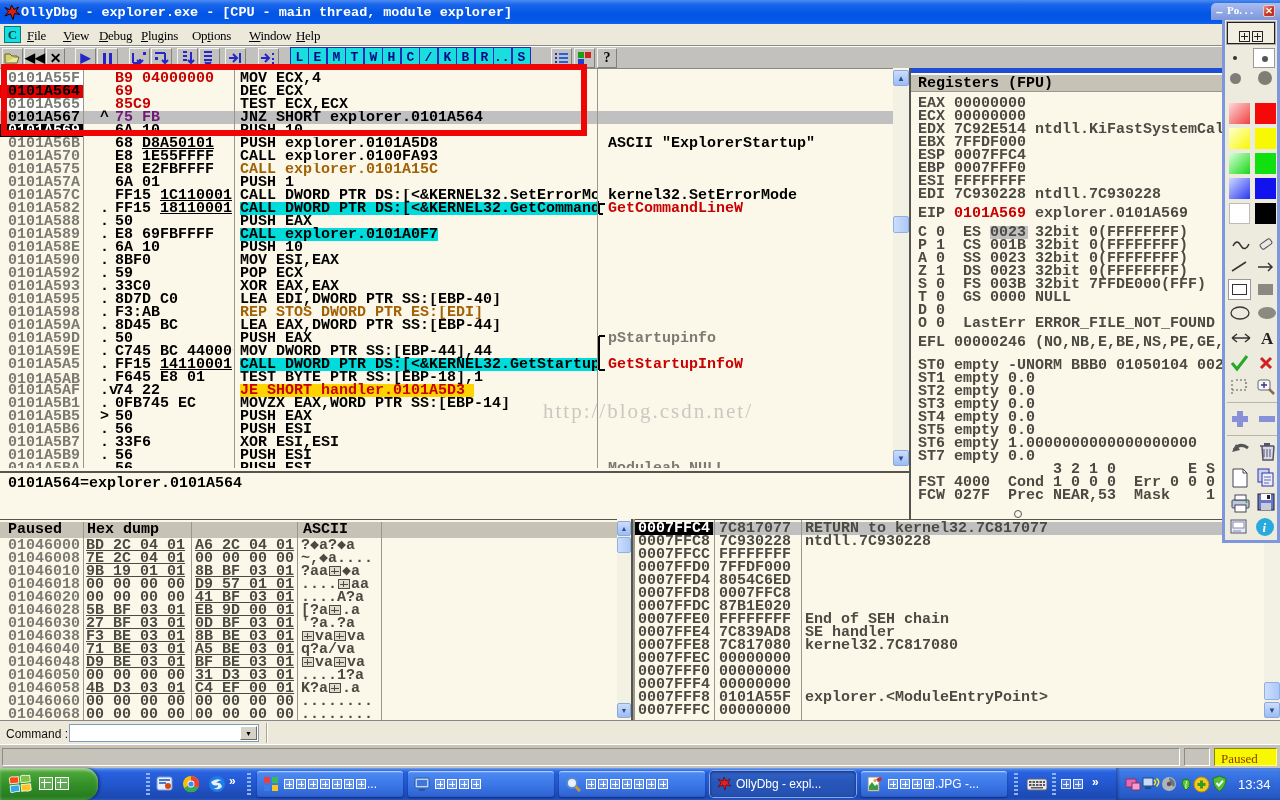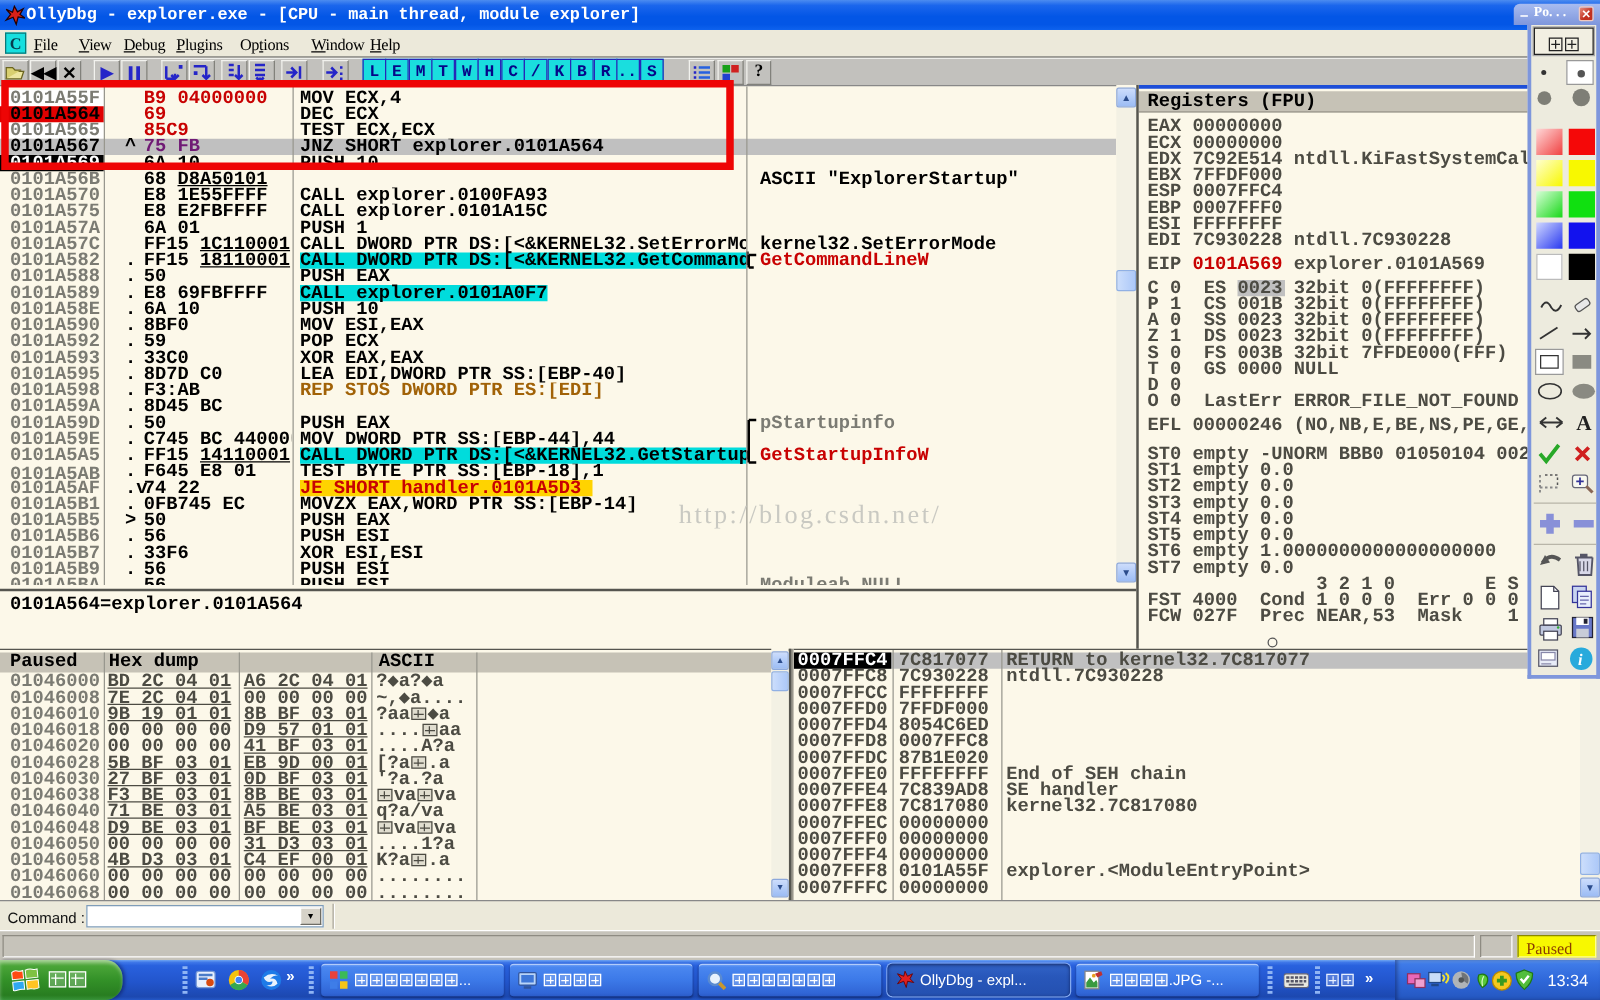--- a/index.html
+++ b/index.html
@@ -13,21 +13,21 @@
 #menu{left:0;top:24px;width:1280px;height:21px;background:#ECE9DA}
 #menu span.it{position:absolute;top:4px;font:500 13px "Liberation Serif",serif;color:#000;letter-spacing:-.3px}
 #cicon{position:absolute;left:4px;top:2px;width:17px;height:17px;background:#17DFDF;border:1px solid #0a7878;color:#063b4e;font:bold 13px "Liberation Serif",serif;text-align:center;line-height:15px}
 
 #tb{left:0;top:45px;width:1280px;height:23px;background:#C2C1BD;border-top:1px solid #8a8a84;box-shadow:inset 0 1px 0 #fcfcf8}
 .tbtn{position:absolute;top:2px;height:20px;background:#C2C1BD;border:1px solid;border-color:#f2f2ee #81817b #81817b #f2f2ee}
 .lbtn{position:absolute;top:1px;width:19px;height:21px;background:#1ADEDE;border:1px solid #2727b8;color:#060688;font:bold 13px "Liberation Mono",monospace;text-align:center;line-height:19px}
 
 #disasm{left:0;top:68px;width:893px;height:400px;background:#FCF8E9;overflow:hidden;border-top:1px solid #888}
 .vline{position:absolute;top:0;bottom:0;width:1px;background:#98978E}
-#regs{left:911px;top:68px;width:369px;height:451px;background:#FCF8E9;overflow:hidden;border-top:3px solid #1d4ed8}
+#regs{left:911px;top:68px;width:369px;height:451px;background:#FCF8E9;overflow:hidden;border-top:5px solid #1d4ed8}
 #regs .hdr{position:absolute;left:0;top:2px;width:369px;height:17px;background:#C6C2B6;border-bottom:1px solid #9a978c}
 #info{left:0;top:471px;width:909px;height:48px;background:#FCF8E9;border-top:2px solid #55554f}
 #dump{left:0;top:519px;width:617px;height:201px;background:#FCF8E9;overflow:hidden;border-top:1px solid #55554f}
 #dump .hdr{position:absolute;left:0;top:2px;width:617px;height:16px;background:#C6C2B6}
 #stack{left:635px;top:519px;width:645px;height:201px;background:#FCF8E9;overflow:hidden;border-top:1px solid #55554f}
 #vsep{left:631px;top:519px;width:4px;height:201px;background:#9a978c;border-left:2px solid #55554f}
 
 .sb{position:absolute;background:#F3F1E4}
 .sbtn{position:absolute;left:0;width:100%;background:linear-gradient(180deg,#CDDDFC,#B3CCF8 50%,#9CBCF4);border:1px solid #8CA8DC;border-radius:2px;color:#2B4C8C;text-align:center}
 .sth{position:absolute;left:0;width:100%;background:linear-gradient(90deg,#CCDEFC,#ACC8F8);border:1px solid #90B0E4;border-radius:2px}
@@ -151,27 +151,28 @@
 <span class="m" style="left:8px;top:42px;color:#000">0101A567</span>
 <span class="m" style="left:100px;top:42px;color:#000">^</span>
 <span class="m" style="left:115px;top:42px;color:#701a75;width:118px;overflow:hidden;display:inline-block;height:13px">75 FB</span>
 <span class="m" style="left:240px;top:42px;color:#000;width:357px;overflow:hidden;display:inline-block;height:13px">JNZ SHORT explorer.0101A564</span>
 <div class="abs" style="left:0;top:55px;width:83px;height:13px;background:#000000"></div>
 <span class="m" style="left:8px;top:55px;color:#FFF">0101A569</span>
 <span class="m" style="left:115px;top:55px;color:#000;width:118px;overflow:hidden;display:inline-block;height:13px">6A 10</span>
 <span class="m" style="left:240px;top:55px;color:#000;width:357px;overflow:hidden;display:inline-block;height:13px">PUSH 10</span>
 <span class="m" style="left:8px;top:68px;color:#7B7B73">0101A56B</span>
 <span class="m" style="left:115px;top:68px;color:#000;width:118px;overflow:hidden;display:inline-block;height:13px">68 <u>D8A50101</u></span>
+<span class="m" style="left:240px;top:68px;color:#000;width:357px;overflow:hidden;display:inline-block;height:13px">PUSH explorer.0101A5D8</span>
 <span class="m" style="left:608px;top:68px;color:#000">ASCII "ExplorerStartup"</span>
 <span class="m" style="left:8px;top:81px;color:#7B7B73">0101A570</span>
 <span class="m" style="left:115px;top:81px;color:#000;width:118px;overflow:hidden;display:inline-block;height:13px">E8 1E55FFFF</span>
 <span class="m" style="left:240px;top:81px;color:#000;width:357px;overflow:hidden;display:inline-block;height:13px">CALL explorer.0100FA93</span>
 <span class="m" style="left:8px;top:94px;color:#7B7B73">0101A575</span>
 <span class="m" style="left:115px;top:94px;color:#000;width:118px;overflow:hidden;display:inline-block;height:13px">E8 E2FBFFFF</span>
-<span class="m" style="left:240px;top:94px;color:#000000;width:357px;overflow:hidden;display:inline-block;height:13px">CALL explorer.0101A15C</span>
+<span class="m" style="left:240px;top:94px;color:#a16207;width:357px;overflow:hidden;display:inline-block;height:13px">CALL explorer.0101A15C</span>
 <span class="m" style="left:8px;top:107px;color:#7B7B73">0101A57A</span>
 <span class="m" style="left:115px;top:107px;color:#000;width:118px;overflow:hidden;display:inline-block;height:13px">6A 01</span>
 <span class="m" style="left:240px;top:107px;color:#000;width:357px;overflow:hidden;display:inline-block;height:13px">PUSH 1</span>
 <span class="m" style="left:8px;top:120px;color:#7B7B73">0101A57C</span>
 <span class="m" style="left:115px;top:120px;color:#000;width:118px;overflow:hidden;display:inline-block;height:13px">FF15 <u>1C110001</u></span>
 <span class="m" style="left:240px;top:120px;color:#000;width:357px;overflow:hidden;display:inline-block;height:13px">CALL DWORD PTR DS:[&lt;&amp;KERNEL32.SetErrorMo</span>
 <span class="m" style="left:608px;top:120px;color:#000">kernel32.SetErrorMode</span>
 <span class="m" style="left:8px;top:133px;color:#7B7B73">0101A582</span>
 <span class="m" style="left:100px;top:133px;color:#000">.</span>
 <span class="m" style="left:115px;top:133px;color:#000;width:118px;overflow:hidden;display:inline-block;height:13px">FF15 <u>18110001</u></span>
@@ -207,20 +208,21 @@
 <span class="m" style="left:100px;top:224px;color:#000">.</span>
 <span class="m" style="left:115px;top:224px;color:#000;width:118px;overflow:hidden;display:inline-block;height:13px">8D7D C0</span>
 <span class="m" style="left:240px;top:224px;color:#000;width:357px;overflow:hidden;display:inline-block;height:13px">LEA EDI,DWORD PTR SS:[EBP-40]</span>
 <span class="m" style="left:8px;top:237px;color:#7B7B73">0101A598</span>
 <span class="m" style="left:100px;top:237px;color:#000">.</span>
 <span class="m" style="left:115px;top:237px;color:#000;width:118px;overflow:hidden;display:inline-block;height:13px">F3:AB</span>
 <span class="m" style="left:240px;top:237px;color:#a16207;width:357px;overflow:hidden;display:inline-block;height:13px">REP STOS DWORD PTR ES:[EDI]</span>
 <span class="m" style="left:8px;top:250px;color:#7B7B73">0101A59A</span>
 <span class="m" style="left:100px;top:250px;color:#000">.</span>
 <span class="m" style="left:115px;top:250px;color:#000;width:118px;overflow:hidden;display:inline-block;height:13px">8D45 BC</span>
+<span class="m" style="left:240px;top:250px;color:#000;width:357px;overflow:hidden;display:inline-block;height:13px">LEA EAX,DWORD PTR SS:[EBP-44]</span>
 <span class="m" style="left:8px;top:263px;color:#7B7B73">0101A59D</span>
 <span class="m" style="left:100px;top:263px;color:#000">.</span>
 <span class="m" style="left:115px;top:263px;color:#000;width:118px;overflow:hidden;display:inline-block;height:13px">50</span>
 <span class="m" style="left:240px;top:263px;color:#000;width:357px;overflow:hidden;display:inline-block;height:13px">PUSH EAX</span>
 <span class="m" style="left:608px;top:263px;color:#7B7B73">pStartupinfo</span>
 <span class="m" style="left:8px;top:276px;color:#7B7B73">0101A59E</span>
 <span class="m" style="left:100px;top:276px;color:#000">.</span>
 <span class="m" style="left:115px;top:276px;color:#000;width:118px;overflow:hidden;display:inline-block;height:13px">C745 BC 440000</span>
 <span class="m" style="left:240px;top:276px;color:#000;width:357px;overflow:hidden;display:inline-block;height:13px">MOV DWORD PTR SS:[EBP-44],44</span>
 <span class="m" style="left:8px;top:289px;color:#7B7B73">0101A5A5</span>

